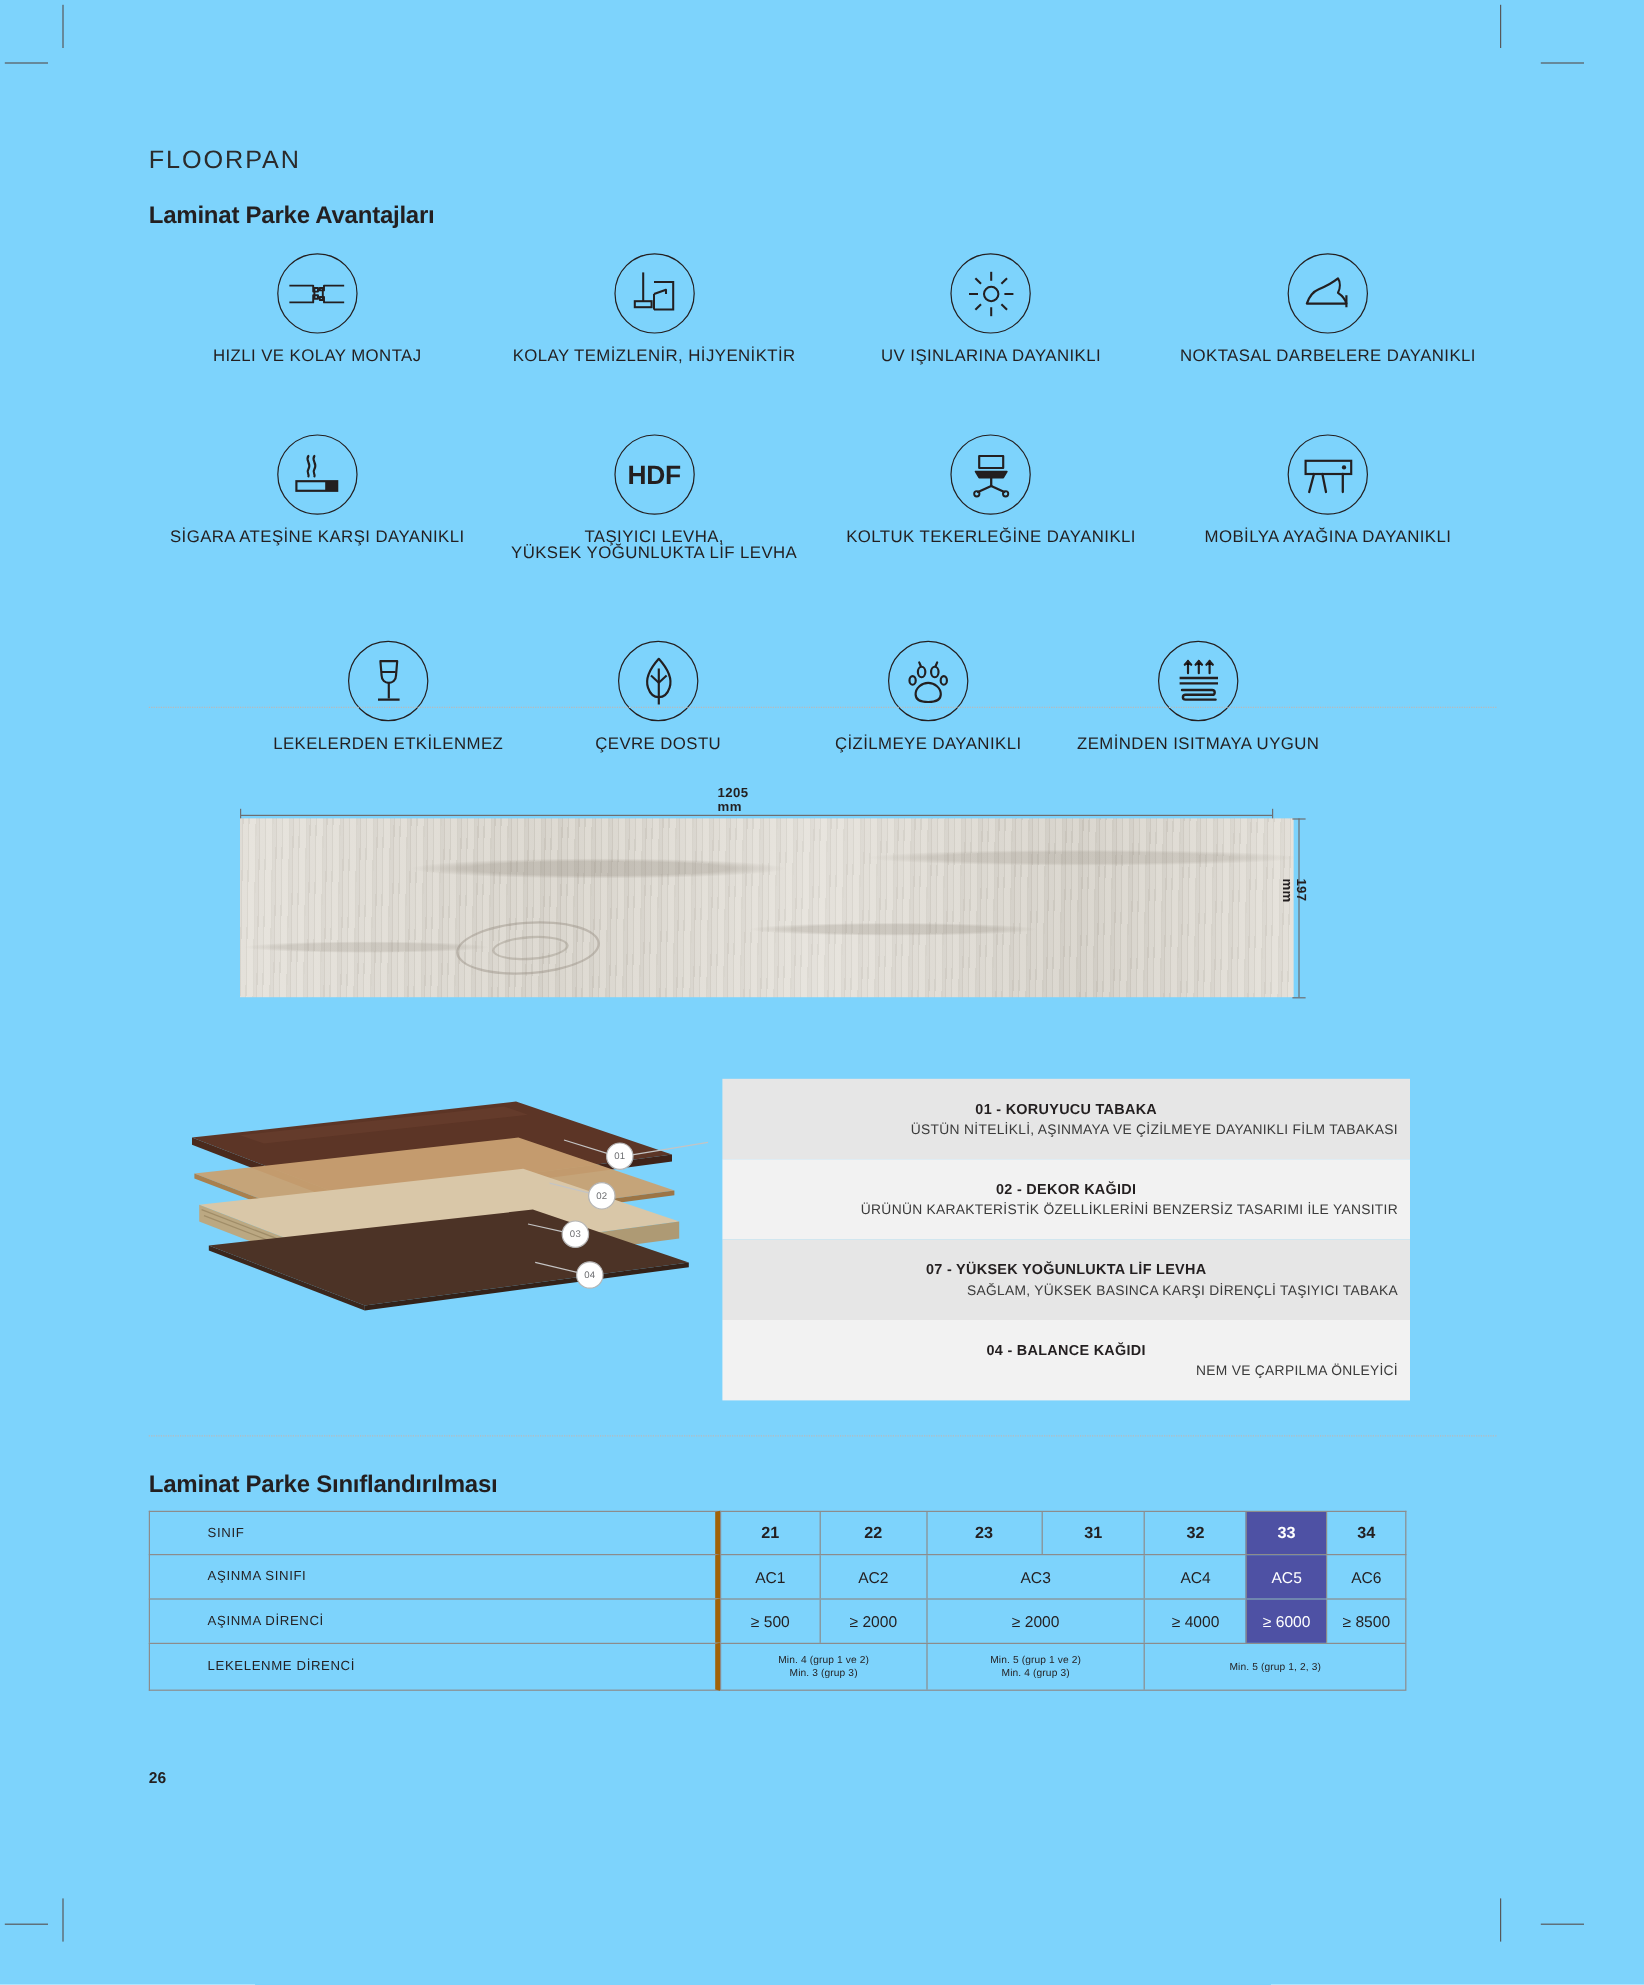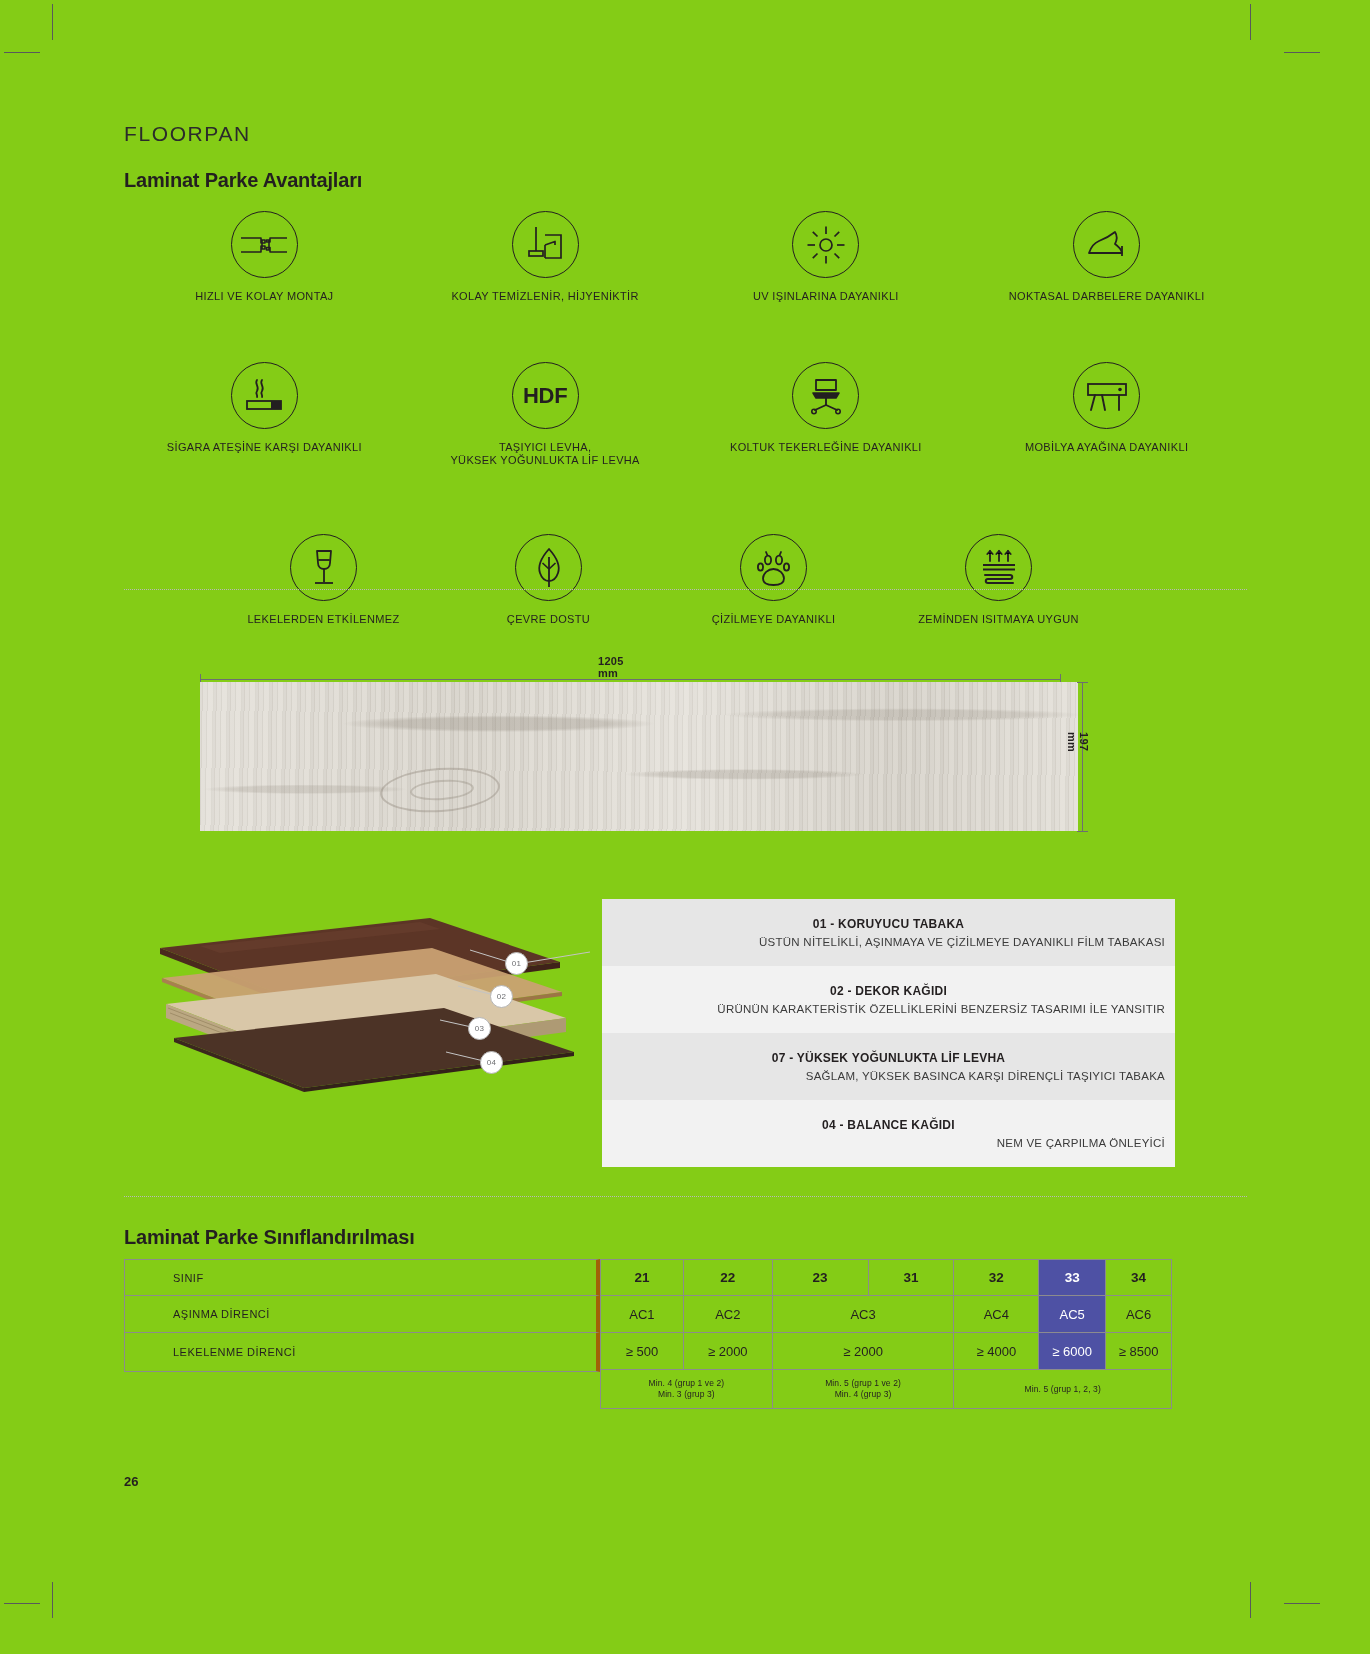--- a/index.html
+++ b/index.html
@@ -9,21 +9,21 @@
     height: 1654px;
     background: #ffffff;
     font-family: "Liberation Sans", sans-serif;
     color: #231f20;
     overflow: hidden;
   }
   .page {
     position: relative;
     width: 1370px;
     height: 1654px;
-    background: #84cc16;
+    background: #7dd3fc;
   }
 
   
   .crop { position: absolute; background: #58595b; }
   .crop.v { width: 1px; height: 36px; }
   .crop.h { height: 1px; width: 36px; }
 
   
   .brand {
     position: absolute;
@@ -70,21 +70,21 @@
     width: 67px; height: 67px;
     border: 1.3px solid #231f20;
     border-radius: 50%;
     display: flex;
     align-items: center;
     justify-content: center;
   }
   .icon-circle svg { display: block; }
   .icon-label {
     margin-top: 12px;
-    font-size: 11px;
+    font-size: 14px;
     letter-spacing: 0.35px;
     text-align: center;
     line-height: 13px;
     color: #231f20;
     white-space: pre-line;
   }
   .hdf-text {
     font-size: 22px;
     font-weight: bold;
     letter-spacing: -0.3px;
@@ -553,20 +553,23 @@
 
   <div class="section-title" id="class-title">Laminat Parke Sınıflandırılması</div>
 
   <div class="class-table">
 
     <div class="ct-left">
       <div class="ct-row h-36">
         <div class="ct-label">SINIF</div>
       </div>
       <div class="ct-row h-37">
+        <div class="ct-label">AŞINMA SINIFI</div>
+      </div>
+      <div class="ct-row h-37">
         <div class="ct-label">AŞINMA DİRENCİ</div>
       </div>
       <div class="ct-row h-40">
         <div class="ct-label">LEKELENME DİRENCİ</div>
       </div>
     </div>
 
     <div class="ct-right">
 
       <div class="ct-row h-36">

